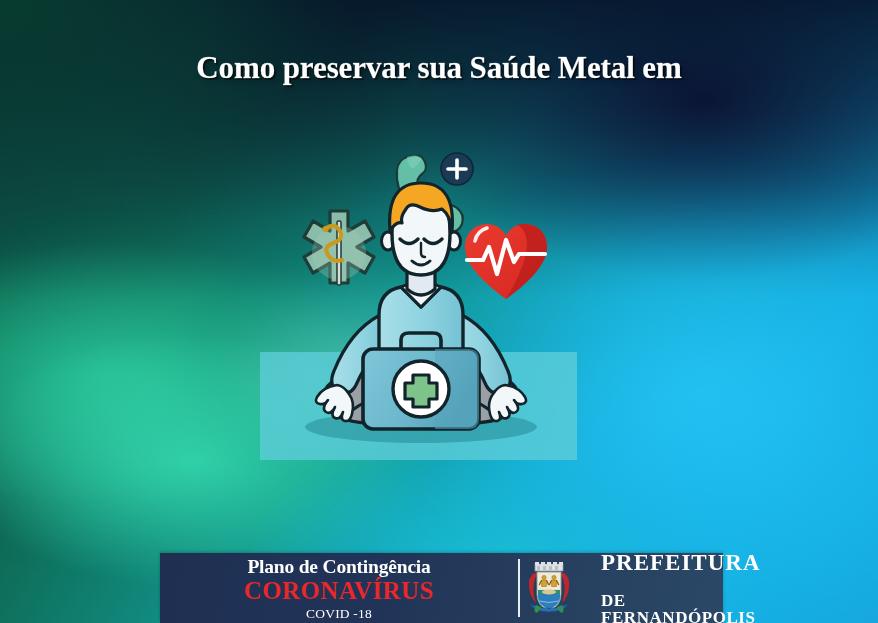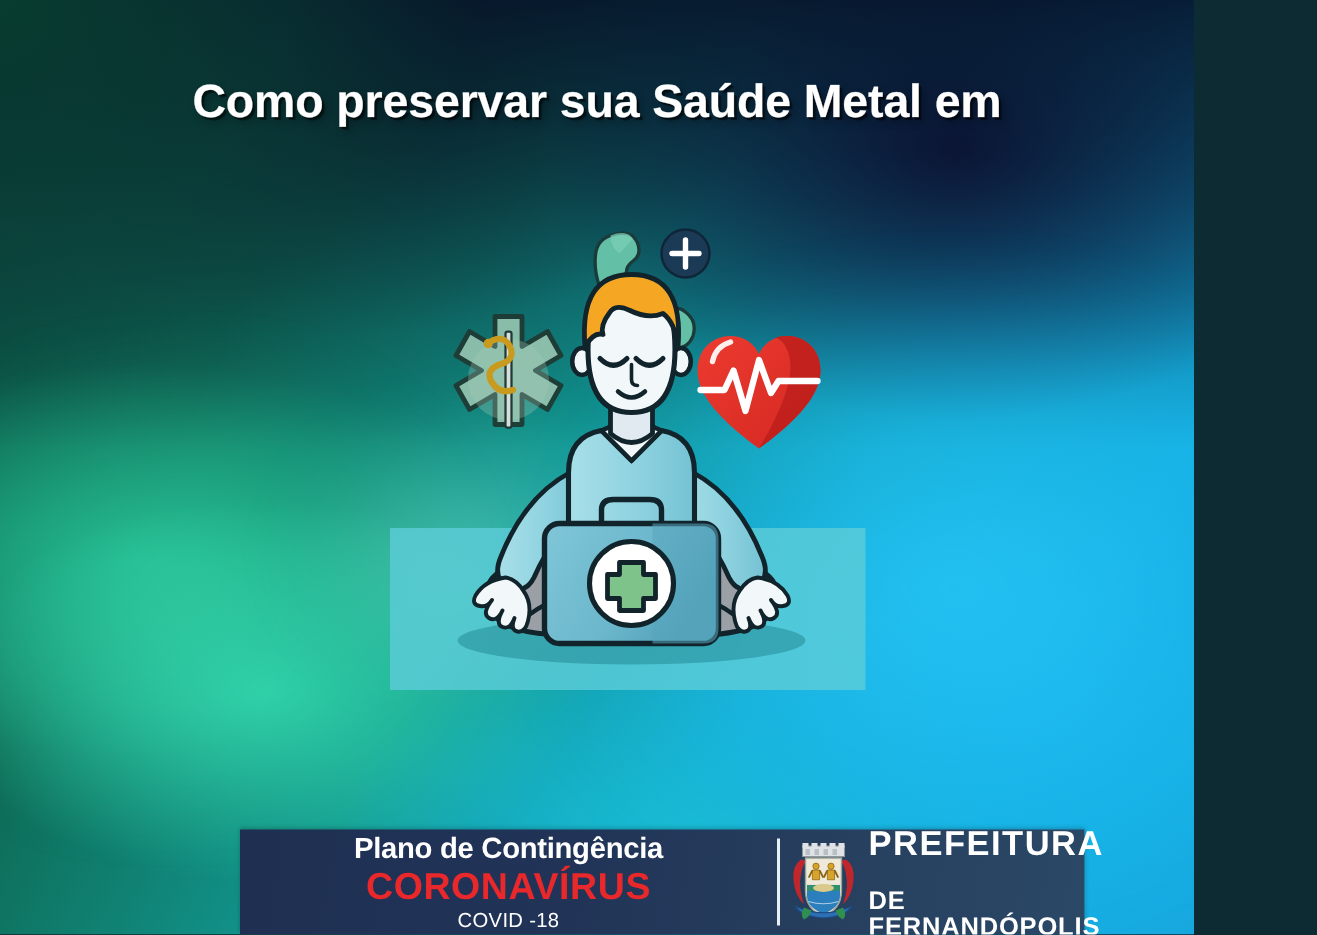--- a/index.html
+++ b/index.html
@@ -8,23 +8,24 @@
   html, body {
     width:878px; height:623px;
     overflow:hidden;
     font-family:"Liberation Sans", sans-serif;
     background:#0d2b33;
   }
 
   
   .stage {
     position:relative;
-    width:796px; height:623px;
+    width:878px; height:623px;
     overflow:hidden;
     isolation:isolate;
+    font-family:Liberation Serif, serif;
   }
 
   
   .bg-base {
     position:absolute; inset:0;
     background:
       radial-gradient(ellipse 55% 42% at 88% 78%, #16b5e8 0%, rgba(22,181,232,0) 62%),
       radial-gradient(ellipse 46% 34% at 58% 90%, #19bcd4 0%, rgba(25,188,212,0) 65%),
       radial-gradient(ellipse 40% 30% at 22% 74%, #2ecfa8 0%, rgba(46,207,168,0) 68%),
       radial-gradient(ellipse 48% 30% at 12% 60%, #1aa87e 0%, rgba(26,168,126,0) 70%),
@@ -138,21 +139,21 @@
   .footer-divider {
     flex:0 0 2px;
     width:2px;
     background:#e9eef5;
     margin:6px 0;
     align-self:stretch;
   }
   .footer-right {
     flex:1 1 auto;
     display:flex; align-items:center; justify-content:center;
-    gap:7px;
+    gap:29px;
     padding-left:6px;
   }
   .crest { width:46px; height:54px; flex:0 0 auto; }
   .crest svg { display:block; width:100%; height:100%; }
   .pref-block { display:flex; flex-direction:column; line-height:1; }
   .pref-main {
     color:#ffffff;
     font-size:23px;
     font-weight:bold;
     letter-spacing:1.0px;

